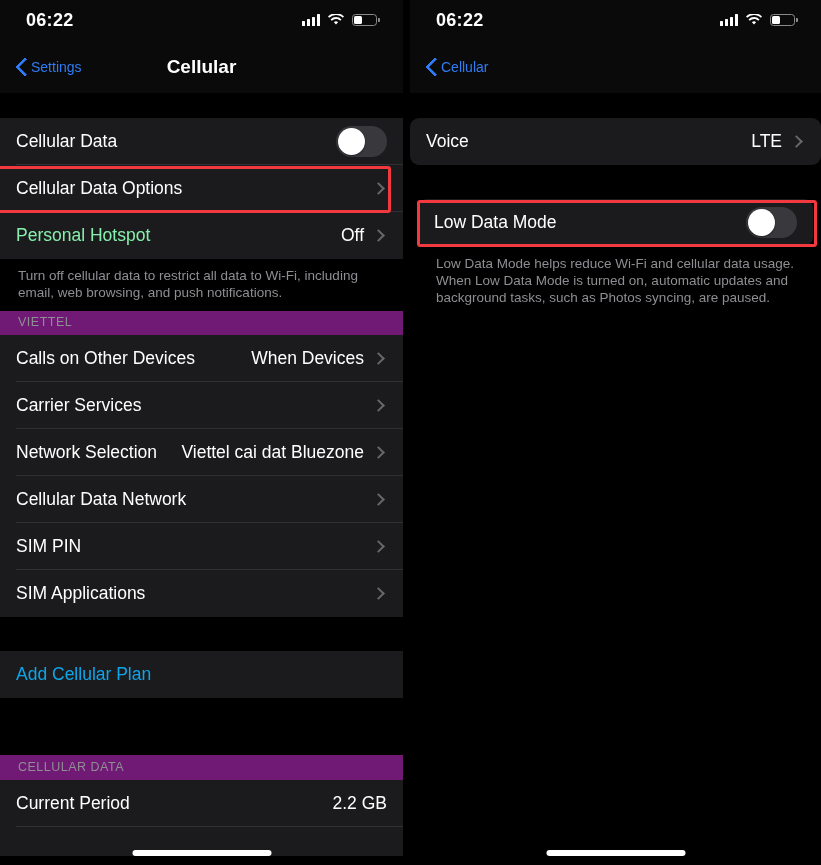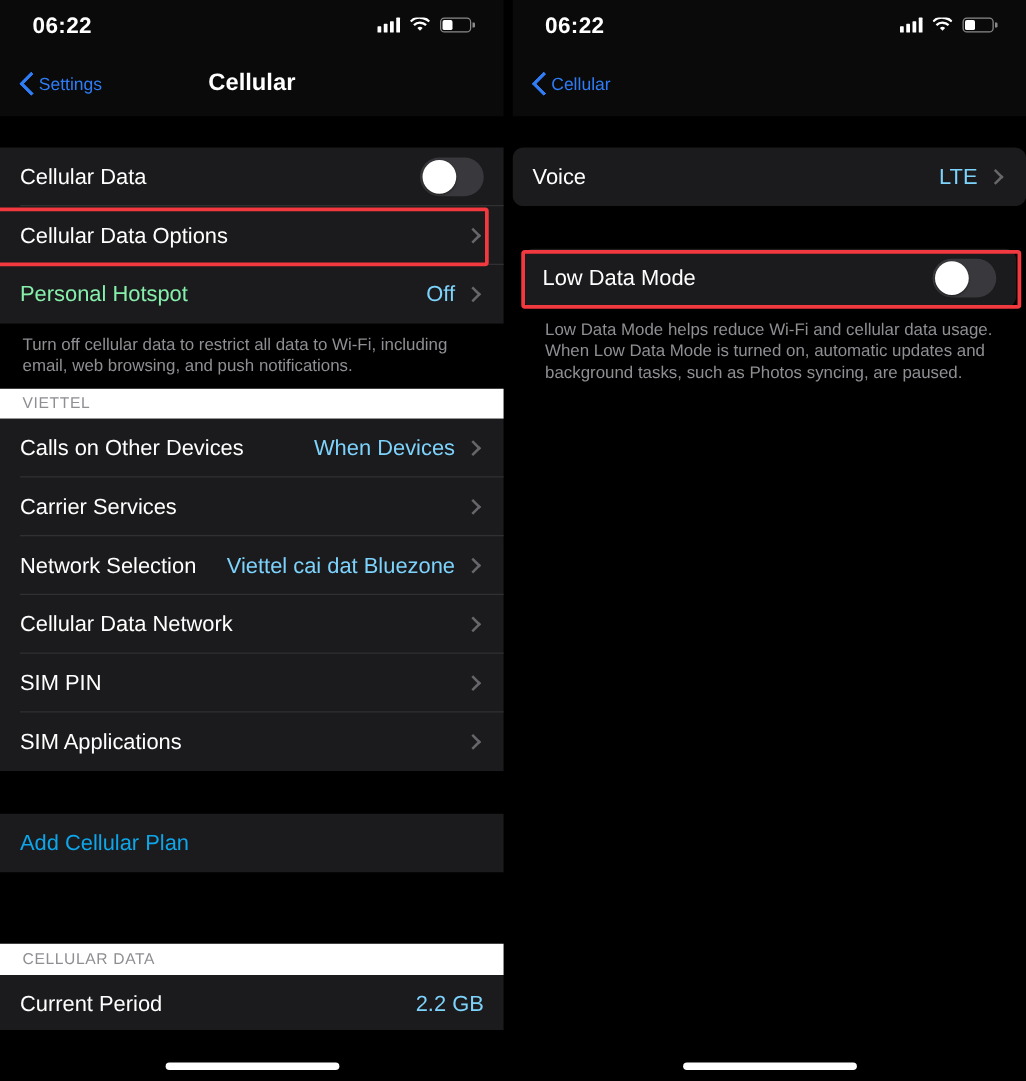--- a/index.html
+++ b/index.html
@@ -75,21 +75,21 @@
   
   .spacer { background:#000; }
   .group { background:#1b1b1d; }
   .row {
     height:47px; display:flex; align-items:center;
     padding:0 16px; position:relative;
     color:#fff; font-size:17.5px;
   }
   .row .label { flex:1; white-space:nowrap; }
   .row .value {
-    color:#7dd3fc; font-size:17.5px; margin-right:10px; white-space:nowrap;
+    color:#ffffff; font-size:17.5px; margin-right:10px; white-space:nowrap;
   }
   .row .label.dim { color:#86efac; }
   .row .label.link { color:#0ea5e9; }
   .sep {
     position:absolute; left:16px; right:0; bottom:0;
     height:1px; background:#303032;
   }
   .chev {
     width:9px; height:9px;
     border-top:2px solid #67676b; border-right:2px solid #67676b;
@@ -110,21 +110,21 @@
     box-shadow:0 1px 2px rgba(0,0,0,.45);
   }
 
   
   .foot {
     color:#8e8e93; font-size:13.5px; line-height:17px;
     padding:8px 18px 0 18px; background:#000;
   }
   .sechead {
     color:#8e8e93; font-size:12.5px; letter-spacing:0.5px;
-    padding:0 18px 6px 18px; background:#ffffff;
+    padding:0 18px 6px 18px; background:#701a75;
     display:flex; align-items:flex-end; height:100%;
   }
 
   
   .hl {
     position:absolute; border:3px solid #f1393f;
     border-radius:3px; pointer-events:none; z-index:20;
   }
   #hl-left  { left:-3px; top:166px; width:394px; height:47px; }
   #hl-right { left:7px;  top:200px; width:400px; height:47px; }
@@ -248,21 +248,21 @@
       <div class="row">
         <span class="label link">Add Cellular Plan</span>
       </div>
     </div>
 
     <div class="spacer" style="height:57px"></div>
     <div style="height:25px;background:#000">
       <div class="sechead">CELLULAR DATA</div>
     </div>
 
-    <div class="group cut" style="height:44px">
+    <div class="group cut" style="height:76px">
       <div class="row">
         <span class="label">Current Period</span>
         <span class="value" style="margin-right:0">2.2 GB</span>
         <span class="sep"></span>
       </div>
       <div class="row">
         
         
       </div>
     </div>

